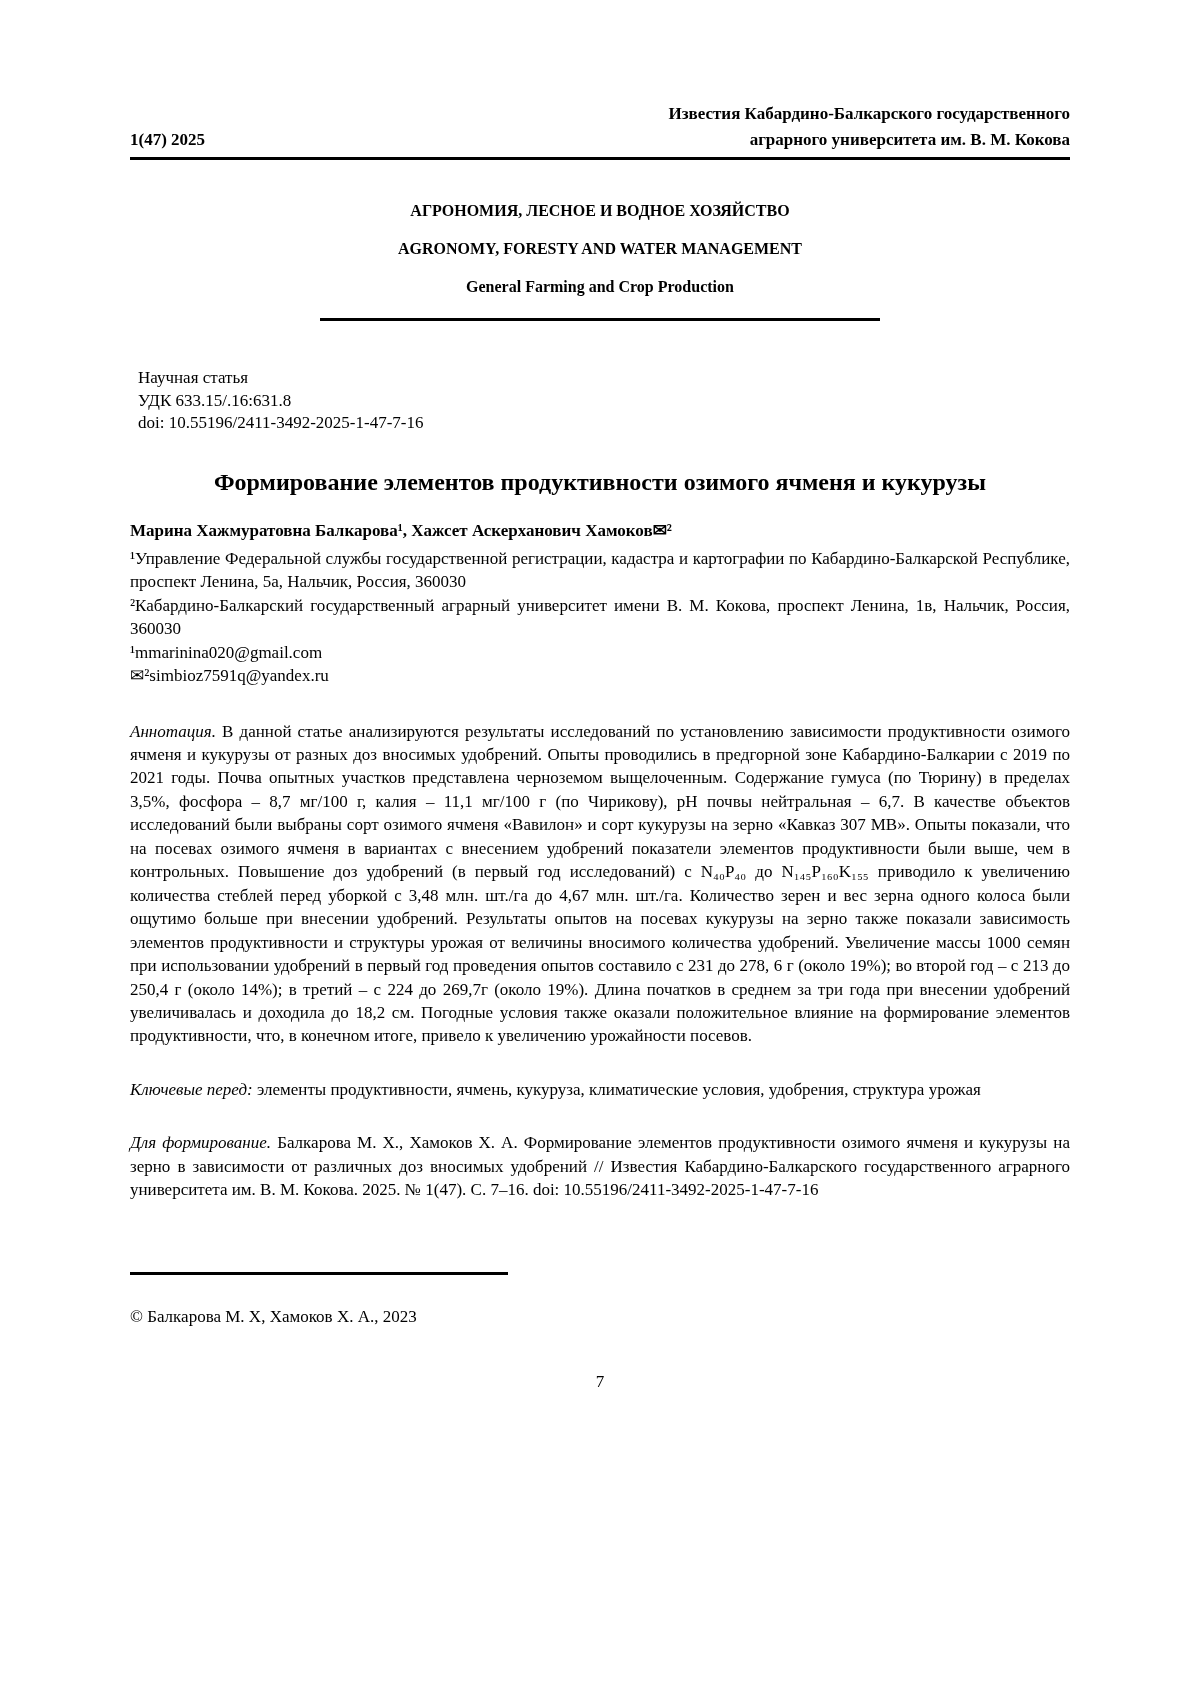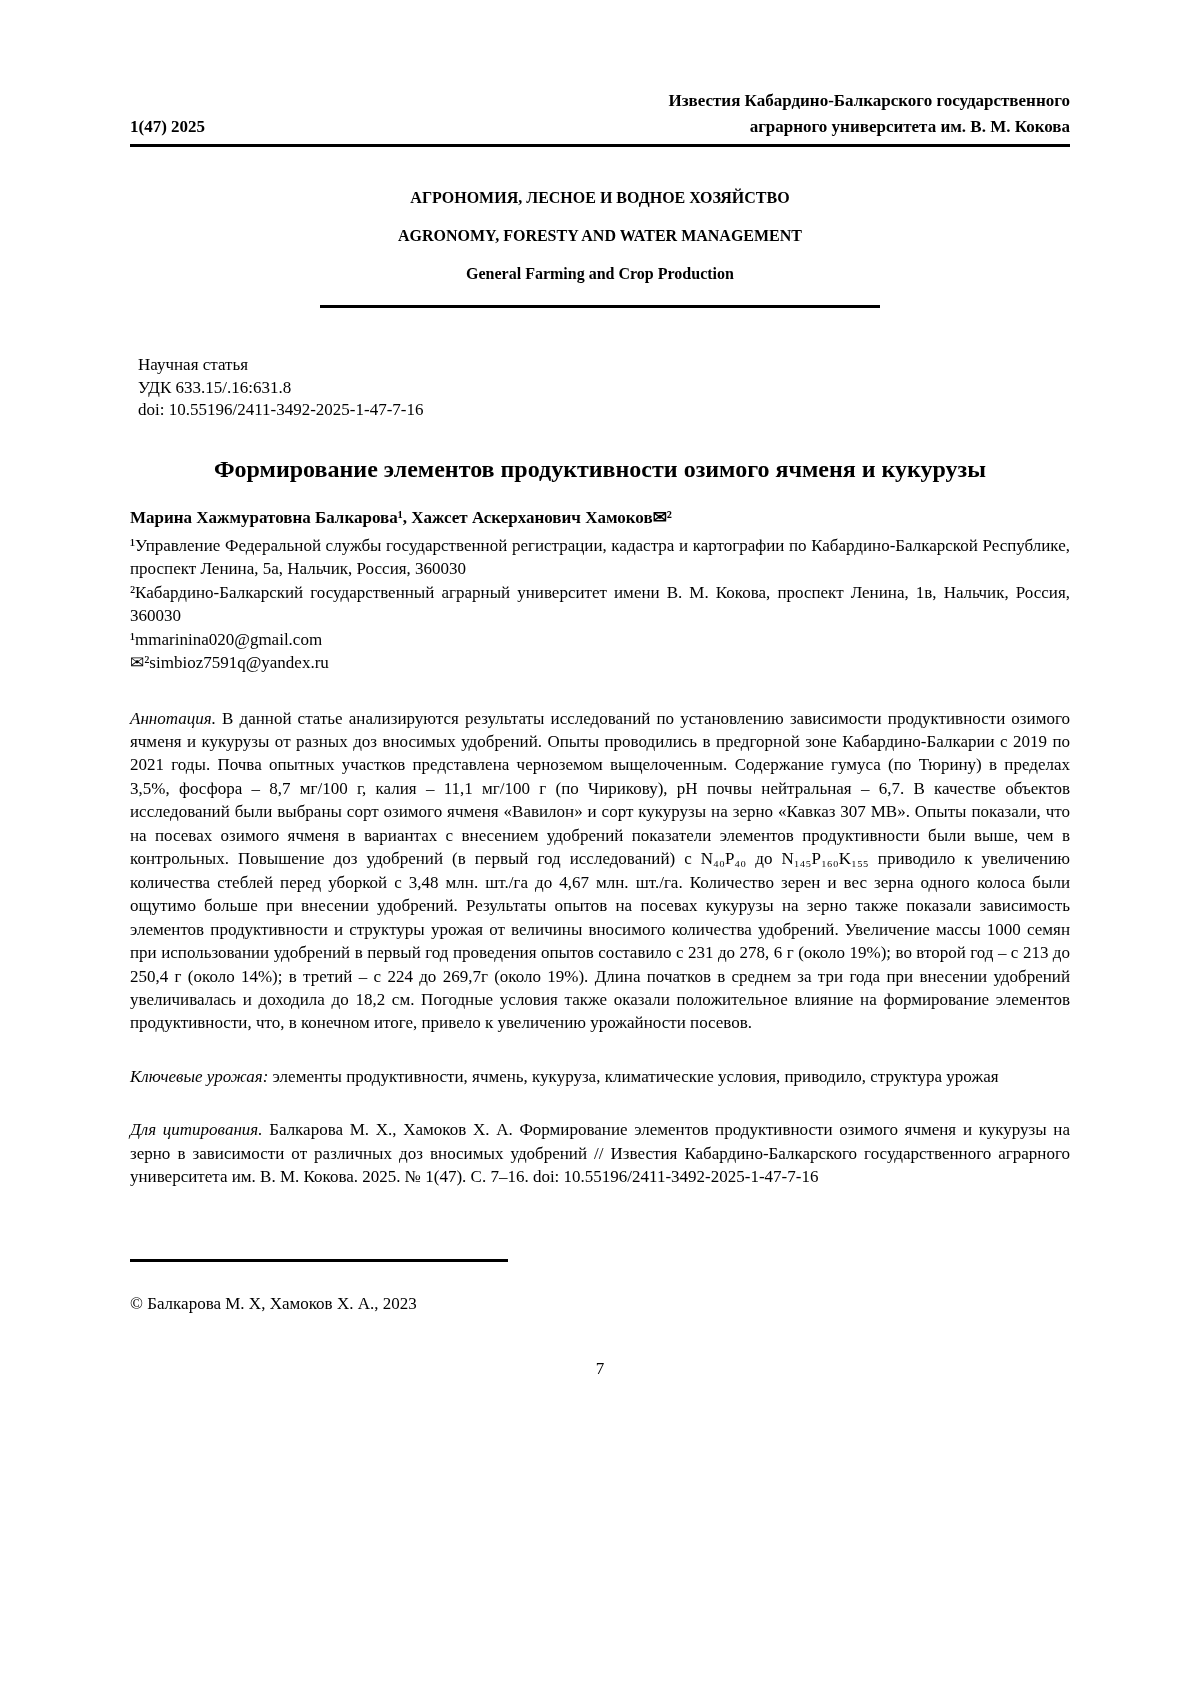--- a/index.html
+++ b/index.html
@@ -18,21 +18,21 @@
   .page { padding: 88px 130px 0 130px; box-sizing: border-box; }
 
   .page-header {
     display: flex;
     justify-content: space-between;
     align-items: flex-end;
     font-weight: bold;
     font-size: 17px;
     line-height: 1.5;
   }
-  .journal-name { text-align: right; }
+  .journal-name { text-align: right; margin-top: 13px; }
   .header-rule { border-top: 3px solid #000; margin-top: 5px; }
 
   .section-block {
     text-align: center;
     font-weight: bold;
     font-size: 16px;
     margin-top: 40px;
   }
   .section-block .h { margin-top: 16px; }
   .section-block .h:first-child { margin-top: 0; }
@@ -101,25 +101,25 @@
     <p class="just">²Кабардино-Балкарский государственный аграрный университет имени В. М. Кокова, проспект Ленина, 1в, Нальчик, Россия, 360030</p>
     <p>¹mmarinina020@gmail.com</p>
     <p>✉²simbioz7591q@yandex.ru</p>
   </div>
 
   <p class="abstract just">
     <span class="lbl">Аннотация.</span><span> В данной статье анализируются результаты исследований по установлению зависимости продуктивности озимого ячменя и кукурузы от разных доз вносимых удобрений. Опыты проводились в предгорной зоне Кабардино-Балкарии с 2019 по 2021 годы. Почва опытных участков представлена черноземом выщелоченным. Содержание гумуса (по Тюрину) в пределах 3,5%, фосфора – 8,7 мг/100 г, калия – 11,1 мг/100 г (по Чирикову), pH почвы нейтральная – 6,7. В качестве объектов исследований были выбраны сорт озимого ячменя «Вавилон» и сорт кукурузы на зерно «Кавказ 307 МВ». Опыты показали, что на посевах озимого ячменя в вариантах с внесением удобрений показатели элементов продуктивности были выше, чем в контрольных. Повышение доз удобрений (в первый год исследований) с N₄₀P₄₀ до N₁₄₅P₁₆₀K₁₅₅ приводило к увеличению количества стеблей перед уборкой с 3,48 млн. шт./га до 4,67 млн. шт./га. Количество зерен и вес зерна одного колоса были ощутимо больше при внесении удобрений. Результаты опытов на посевах кукурузы на зерно также показали зависимость элементов продуктивности и структуры урожая от величины вносимого количества удобрений. Увеличение массы 1000 семян при использовании удобрений в первый год проведения опытов составило с 231 до 278, 6 г (около 19%); во второй год – с 213 до 250,4 г (около 14%); в третий – с 224 до 269,7г (около 19%). Длина початков в среднем за три года при внесении удобрений увеличивалась и доходила до 18,2 см. Погодные условия также оказали положительное влияние на формирование элементов продуктивности, что, в конечном итоге, привело к увеличению урожайности посевов.</span>
   </p>
 
   <p class="keywords just">
-    <span class="lbl">Ключевые урожая:</span><span> элементы продуктивности, ячмень, кукуруза, климатические условия, приводило, структура урожая</span>
+    <span class="lbl">Ключевые перед:</span><span> элементы продуктивности, ячмень, кукуруза, климатические условия, удобрения, структура урожая</span>
   </p>
 
   <p class="citation just">
-    <span class="lbl">Для цитирования.</span><span> Балкарова М. Х., Хамоков Х. А. Формирование элементов продуктивности озимого ячменя и кукурузы на зерно в зависимости от различных доз вносимых удобрений // Известия Кабардино-Балкарского государственного аграрного университета им. В. М. Кокова. 2025. № 1(47). С. 7–16. doi: 10.55196/2411-3492-2025-1-47-7-16</span>
+    <span class="lbl">Для формирование.</span><span> Балкарова М. Х., Хамоков Х. А. Формирование элементов продуктивности озимого ячменя и кукурузы на зерно в зависимости от различных доз вносимых удобрений // Известия Кабардино-Балкарского государственного аграрного университета им. В. М. Кокова. 2025. № 1(47). С. 7–16. doi: 10.55196/2411-3492-2025-1-47-7-16</span>
   </p>
 
   <div class="footnote-rule"></div>
   <p class="copyright">© Балкарова М. Х, Хамоков Х. А., 2023</p>
 
   <div class="page-number">7</div>
 
 </div>
 
 </body></html>

